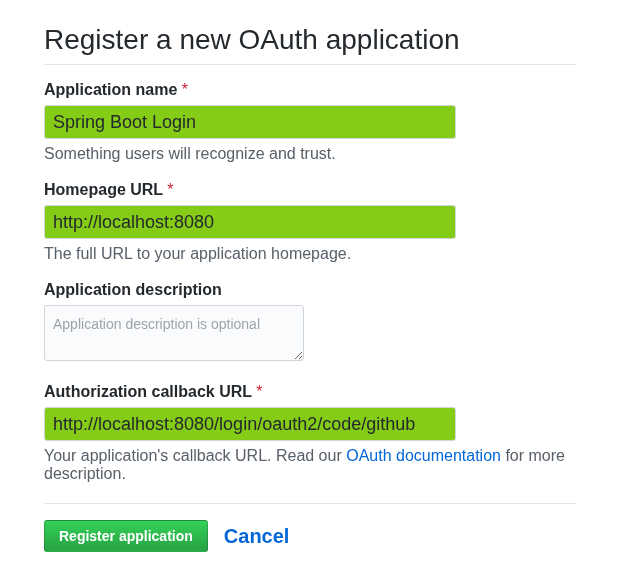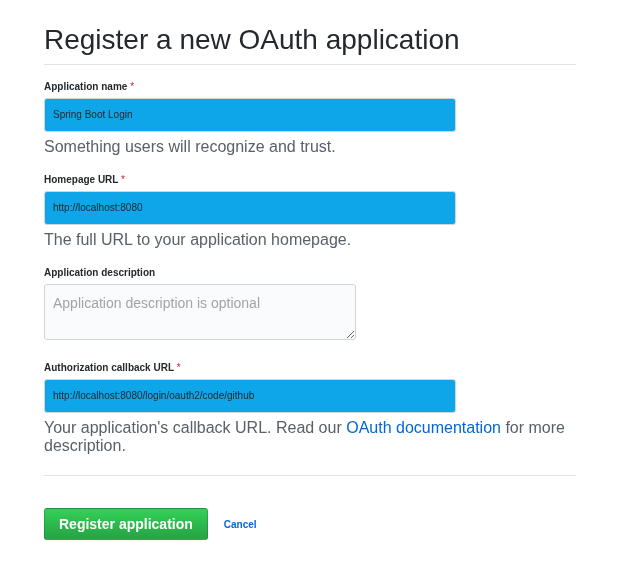--- a/index.html
+++ b/index.html
@@ -19,41 +19,41 @@
       font-weight: 400;
       padding-bottom: 8px;
       border-bottom: 1px solid #e1e4e8;
       margin-bottom: 16px;
     }
     .form-group {
       margin-bottom: 18px;
     }
     .form-label {
       display: block;
-      font-size: 10px;
+      font-size: 16px;
       font-weight: 600;
       margin-bottom: 6px;
     }
     .required-asterisk {
       color: #cb2431;
       font-weight: 400;
     }
     .form-input {
       width: 412px;
       padding: 6px 8px;
-      font-size: 10px;
+      font-size: 18px;
       line-height: 20px;
       color: #24292e;
-      background-color: #0ea5e9;
+      background-color: #84cc16;
       border: 1px solid #d1d5da;
       border-radius: 3px;
       font-family: inherit;
     }
     .form-textarea {
-      width: 312px;
+      width: 260px;
       height: 56px;
       padding: 8px;
       font-size: 14px;
       line-height: 20px;
       color: #24292e;
       background-color: #fafbfc;
       border: 1px solid #d1d5da;
       border-radius: 3px;
       resize: both;
       font-family: inherit;
@@ -66,42 +66,42 @@
       color: #586069;
       margin-top: 6px;
     }
     .hint-link {
       color: #0366d6;
       text-decoration: none;
       text-align: center;
     }
     .form-actions {
       margin-top: 20px;
-      padding-top: 32px;
+      padding-top: 16px;
       border-top: 1px solid #e1e4e8;
       display: flex;
       align-items: center;
       gap: 16px;
     }
     .btn-primary {
       background-color: #2ea44f;
       background-image: linear-gradient(-180deg, #34d058, #28a745 90%);
       color: #fff;
       font-size: 14px;
       font-weight: 600;
       padding: 7px 14px;
       border: 1px solid rgba(27,31,35,0.2);
       border-radius: 3px;
       cursor: pointer;
       font-family: inherit;
     }
     .cancel-link {
       color: #0366d6;
       text-decoration: none;
-      font-size: 10px;
+      font-size: 20px;
       font-weight: 600;
     }
   </style>
 </head>
 <body>
 
 <h1 class="page-title">Register a new OAuth application</h1>
 
 <div class="form-group">
   <label class="form-label">

